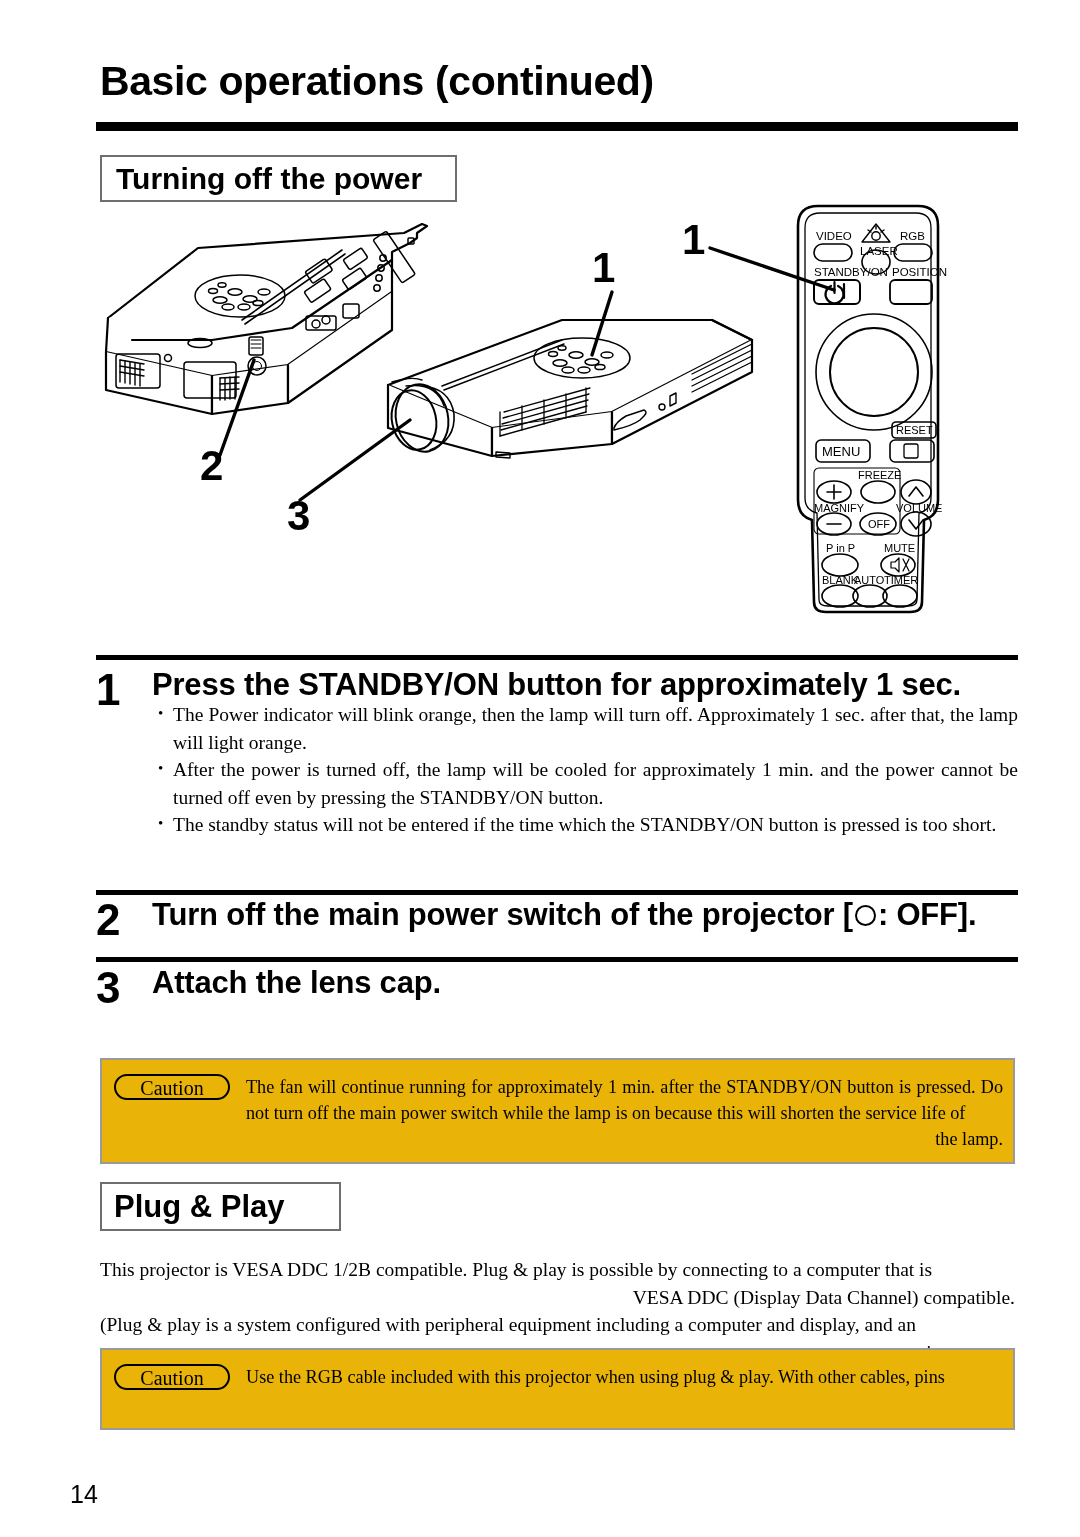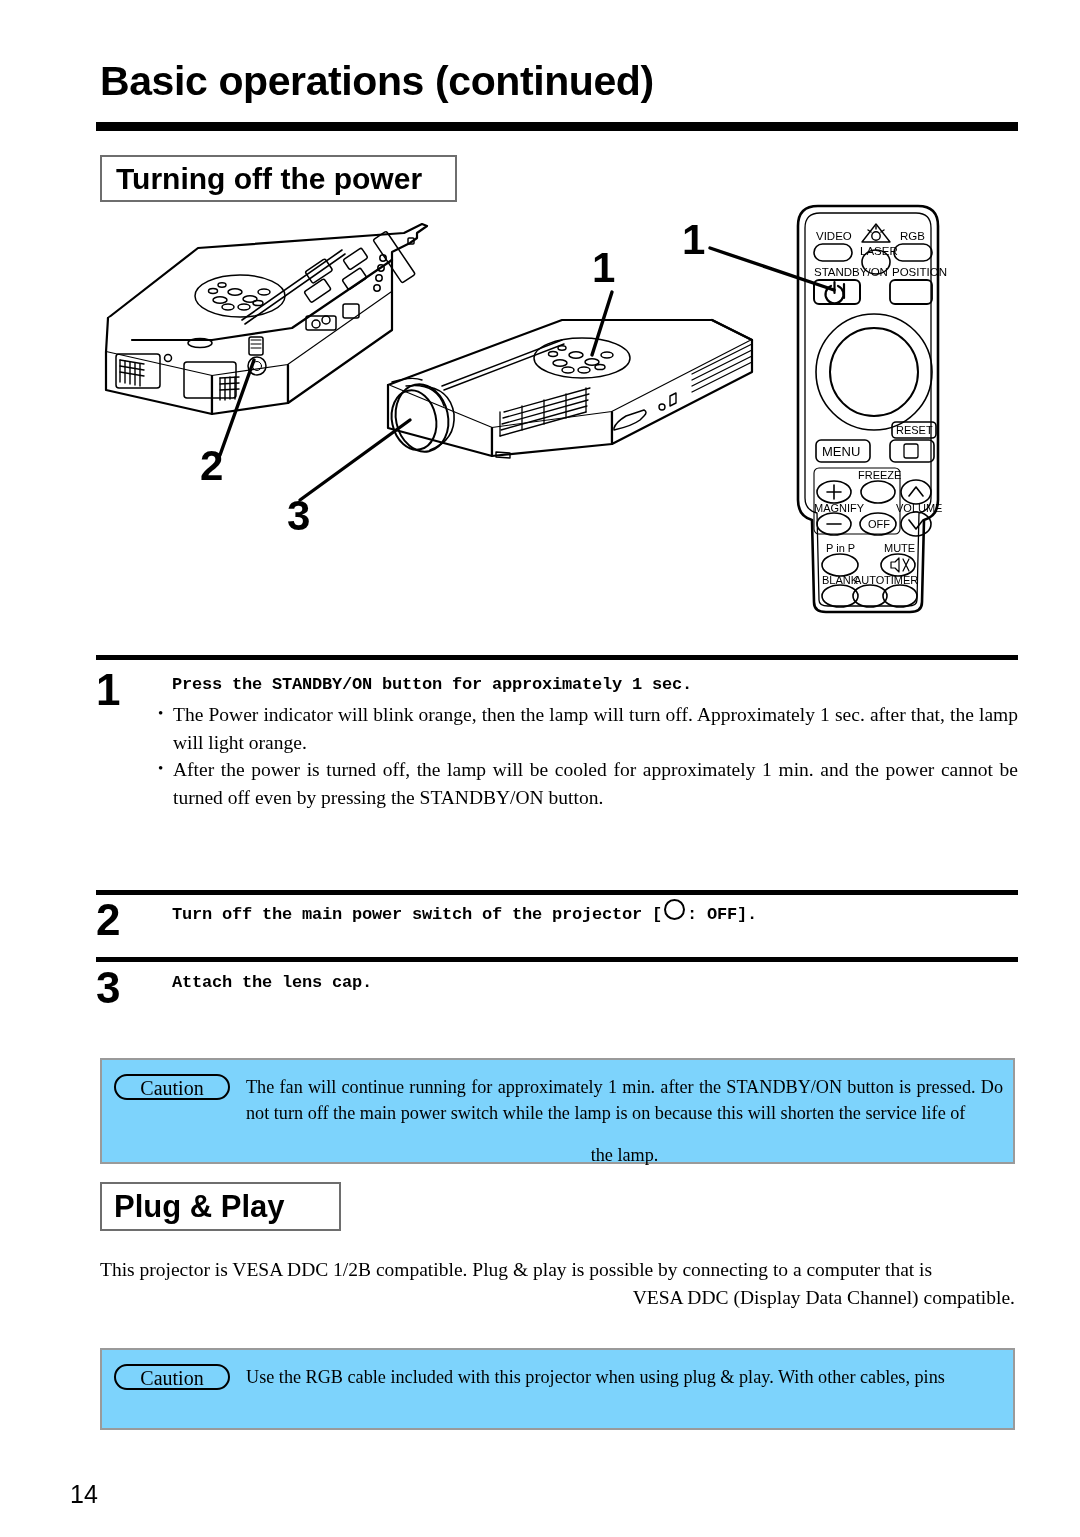--- a/index.html
+++ b/index.html
@@ -102,24 +102,24 @@
     position: absolute;
     left: 0;
     top: 0;
     font-family: "Liberation Sans", sans-serif;
     font-weight: bold;
     font-size: 44px;
     line-height: 44px;
     width: 46px;
   }
   .step-head {
-    margin-left: 76px;
-    font-family: Liberation Mono, monospace;
+    margin-left: 56px;
+    font-family: Liberation Sans, sans-serif;
     font-weight: bold;
-    font-size: 17px;
+    font-size: 31px;
     line-height: 33px;
     letter-spacing: -0.2px;
   }
   .step-head .offcircle {
     display: inline-block;
     width: 17px;
     height: 17px;
     border: 2px solid #000;
     border-radius: 50%;
     vertical-align: -1px;
@@ -150,21 +150,21 @@
   #step2 { top: 898px; }
   #step3 { top: 966px; }
 
   
   .caution-box {
     position: absolute;
     left: 100px;
     width: 915px;
     border: 2px solid #9a9a9a;
     box-sizing: border-box;
-    background: #7dd3fc;
+    background: #eab308;
   }
   #caution-1 { top: 1058px; height: 106px; }
   #caution-2 { top: 1348px; height: 82px; }
 
   .caution-inner {
     display: flex;
     padding: 14px 10px 0 12px;
   }
   .caution-pill {
     flex: 0 0 auto;
@@ -180,21 +180,21 @@
   }
   .caution-text {
     margin-left: 16px;
     font-family: "Liberation Serif", serif;
     font-size: 18.2px;
     line-height: 26px;
     text-align: justify;
     text-justify: inter-word;
     flex: 1 1 auto;
   }
-  .caution-text .lastline { display: block; text-align: center; margin-top: 16px; }
+  .caution-text .lastline { display: block; text-align: right; }
 
   
   .pp-body {
     position: absolute;
     left: 100px;
     top: 1256px;
     width: 915px;
     font-family: "Liberation Serif", serif;
     font-size: 19.5px;
     line-height: 27.5px;
@@ -455,20 +455,21 @@
     </svg>
   </div>
 
   <div class="step-rule" id="rule-step1"></div>
   <div class="step" id="step1">
     <div class="step-num">1</div>
     <div class="step-head">Press the STANDBY/ON button for approximately 1 sec.</div>
     <div class="bullets">
       <div class="bullet">The Power indicator will blink orange, then the lamp will turn off. Approximately 1 sec. after that, the lamp will light orange.</div>
       <div class="bullet">After the power is turned off, the lamp will be cooled for approximately 1 min. and the power cannot be turned off even by pressing the STANDBY/ON button.</div>
+      <div class="bullet">The standby status will not be entered if the time which the STANDBY/ON button is pressed is too short.</div>
     </div>
   </div>
 
   <div class="step-rule" id="rule-step2"></div>
   <div class="step" id="step2">
     <div class="step-num">2</div>
     <div class="step-head"><span>Turn off the main power switch of the projector [</span><span class="offcircle"></span><span>: OFF].</span></div>
   </div>
 
   <div class="step-rule" id="rule-step3"></div>
@@ -483,20 +484,21 @@
       <div class="caution-text"><span>The fan will continue running for approximately 1 min. after the STANDBY/ON button is pressed. Do not turn off the main power switch while the lamp is on because this will shorten the service life of</span><span class="lastline">the lamp.</span></div>
     </div>
   </div>
 
   <div class="section-box" id="sec-plug-play">
     <span>Plug &amp; Play</span>
   </div>
 
   <div class="pp-body">
     <div class="pp-para"><span>This projector is VESA DDC 1/2B compatible. Plug &amp; play is possible by connecting to a computer that is</span><span class="lastline">VESA DDC (Display Data Channel) compatible.</span></div>
+    <div class="pp-para"><span>(Plug &amp; play is a system configured with peripheral equipment including a computer and display, and an</span><span class="lastline">operating system.</span></div>
   </div>
 
   <div class="caution-box" id="caution-2">
     <div class="caution-inner">
       <div class="caution-pill">Caution</div>
       <div class="caution-text"><span>Use the RGB cable included with this projector when using plug &amp; play. With other cables, pins</span></div>
     </div>
   </div>
 
   <div class="page-number">14</div>

